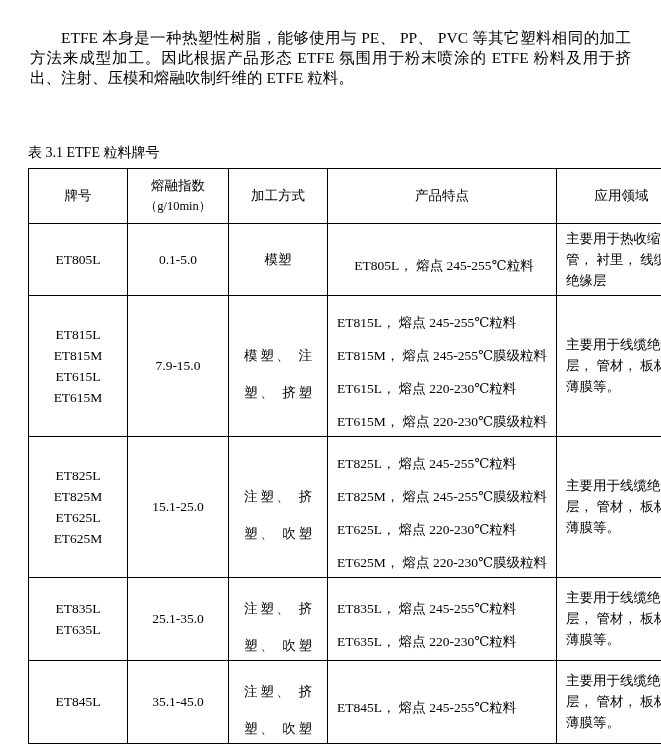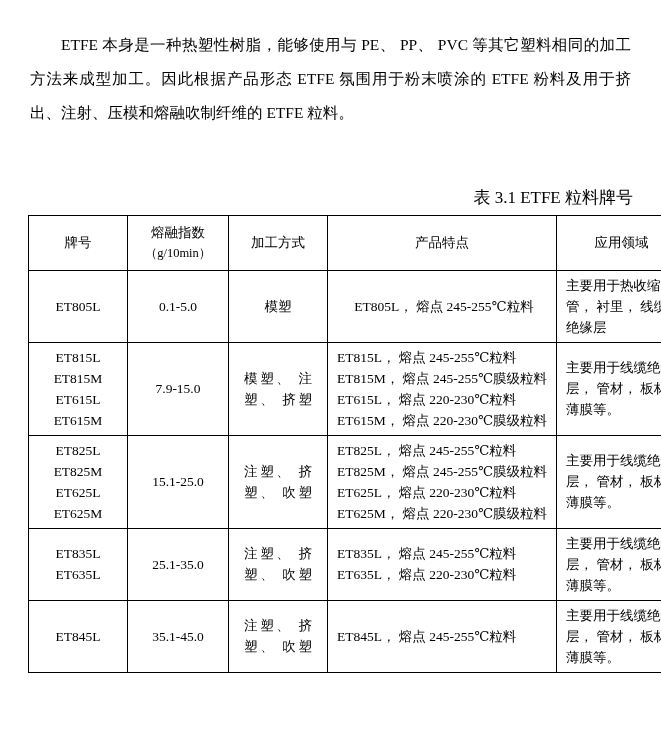--- a/index.html
+++ b/index.html
@@ -27,28 +27,28 @@
     font-size: 17px;
     letter-spacing: 0.5px;
   }
   #heading-3 {
     padding-top: 12px;
     padding-bottom: 2px;
     padding-left: 4px;
   }
   .para {
     font-size: 15.5px;
-    line-height: 34px;
+    line-height: 20px;
     text-align: justify;
     padding: 12px 2px 4px 2px;
     text-indent: 2em;
   }
   .table-caption {
-    text-align: right;
-    font-size: 17px;
+    text-align: left;
+    font-size: 14px;
     padding: 4px 0 6px 0;
     margin-top: 48px;
   }
   table.grade-table {
     border-collapse: collapse;
     width: 603px;
     margin: 0 auto;
     table-layout: fixed;
   }
   table.grade-table td, table.grade-table th {
@@ -71,33 +71,35 @@
   .hdr-mi-line1 { display: block; }
   .hdr-mi-line2 { display: block; }
   .cell-lines span {
     display: block;
     white-space: nowrap;
   }
   .feat-cell span {
     display: block;
     white-space: nowrap;
     padding-left: 4px;
+    margin-top: 12px;
   }
   .app-cell span {
     display: block;
     padding-left: 4px;
   }
   .proc-cell span {
     display: block;
     text-align: center;
   }
   .proc-cell.justify span {
     text-align: justify;
     text-align-last: justify;
     padding: 0 10px;
+    margin-top: 16px;
   }
   .grade-cell span {
     display: block;
     text-align: center;
   }
   #heading-4 {
     padding-top: 16px;
     padding-left: 4px;
   }
   .num-sm { font-size: 12.5px; }

